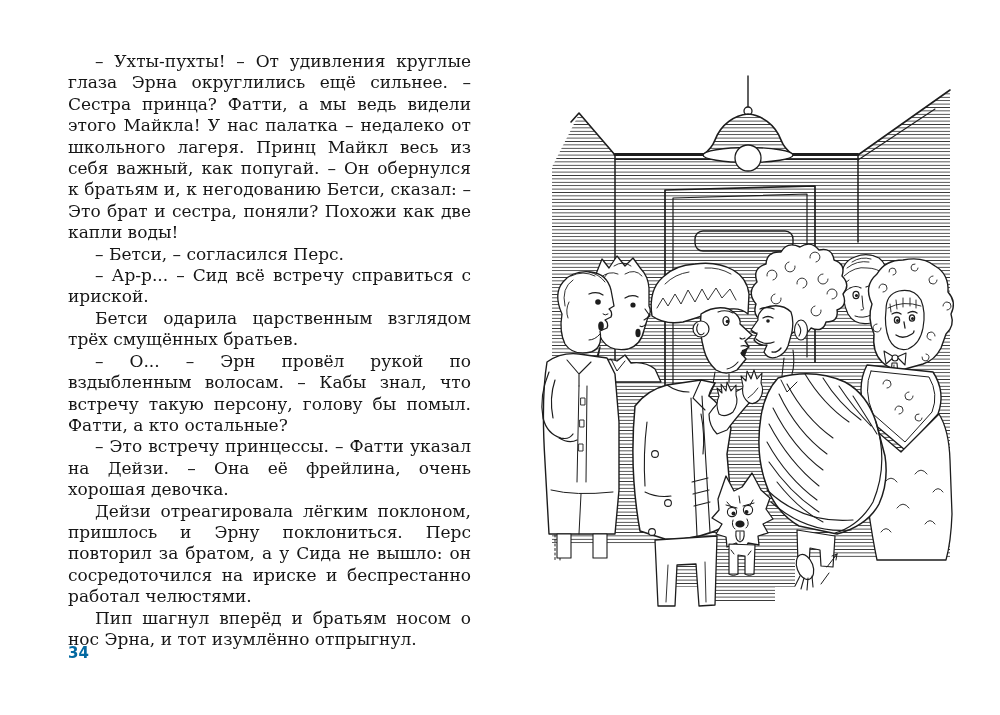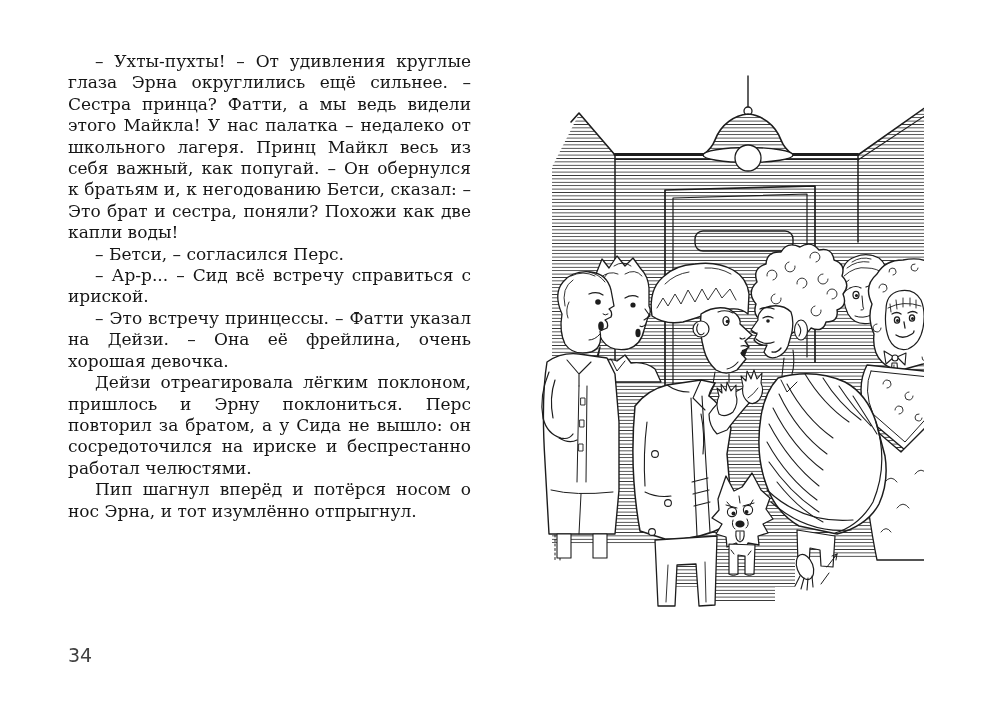--- a/index.html
+++ b/index.html
@@ -1,39 +1,41 @@
 <!DOCTYPE html>
 <html lang="ru"><head>
 <meta charset="utf-8">
 <style>
   html,body{margin:0;padding:0;background:#ffffff;}
   .page{position:relative;width:924px;height:715px;background:#ffffff;overflow:hidden;
-        font-family:"DejaVu Serif","Liberation Serif",serif;color:#161616;}
+        font-family:"DejaVu Serif","Liberation Serif",serif;color:#161616;padding-left:48px;}
   .text-column{position:absolute;left:68px;top:51px;width:403px;
         font-size:17px;line-height:21.4px;text-align:justify;
         -webkit-hyphens:auto;hyphens:auto;}
   .text-column p{margin:0;text-indent:27px;}
   .page-number{position:absolute;left:68px;top:644px;
         font-family:"DejaVu Sans","Liberation Sans",sans-serif;
-        font-weight:normal;font-size:19px;color:#404040;}
+        font-weight:bold;font-size:15px;color:#0369a1;}
   .illustration{position:absolute;left:505px;top:62px;width:490px;height:560px;}
   .illustration svg{display:block;width:100%;height:100%;}
 </style>
 </head>
 <body>
 
 <div class="page">
 
   <div class="text-column">
     <p>– Ухты-пухты! – От удивления круглые глаза Эрна округлились ещё сильнее. – Сестра принца? Фатти, а мы ведь видели этого Майкла! У нас палатка – недалеко от школьного лагеря. Принц Майкл весь из себя важный, как попугай. – Он обернулся к братьям и, к негодованию Бетси, сказал: – Это брат и сестра, поняли? Похожи как две капли воды!</p>
     <p>– Бетси, – согласился Перс.</p>
     <p>– Ар-р... – Сид всё встречу справиться с ириской.</p>
+    <p>Бетси одарила царственным взглядом трёх смущённых братьев.</p>
+    <p>– О... – Эрн провёл рукой по вздыбленным волосам. – Кабы знал, что встречу такую персону, голову бы помыл. Фатти, а кто остальные?</p>
     <p>– Это встречу принцессы. – Фатти указал на Дейзи. – Она её фрейлина, очень хорошая девочка.</p>
     <p>Дейзи отреагировала лёгким поклоном, пришлось и Эрну поклониться. Перс повторил за братом, а у Сида не вышло: он сосредоточился на ириске и беспрестанно работал челюстями.</p>
-    <p>Пип шагнул вперёд и потёрся носом о нос Эрна, и тот изумлённо отпрыгнул.</p>
+    <p>Пип шагнул вперёд и братьям носом о нос Эрна, и тот изумлённо отпрыгнул.</p>
   </div>
 
   <div class="page-number">34</div>
 
   <div class="illustration">
     <svg viewBox="0 0 490 560" stroke-linecap="round" stroke-linejoin="round" aria-label="Штриховая книжная иллюстрация: в комнате под висячей лампой трое смущённых братьев встречаются нос к носу с кудрявым Эрном, закутанным в полосатую шаль, рядом девочка в узорном платке и маленький лохматый пёс.">
       <defs>
         <pattern id="hatch" width="8" height="3.4" patternUnits="userSpaceOnUse">
           <rect width="8" height="3.4" fill="#ffffff"></rect>
           <line x1="0" y1="1.2" x2="8" y2="1.2" stroke="#343434" stroke-width="0.9"></line>

